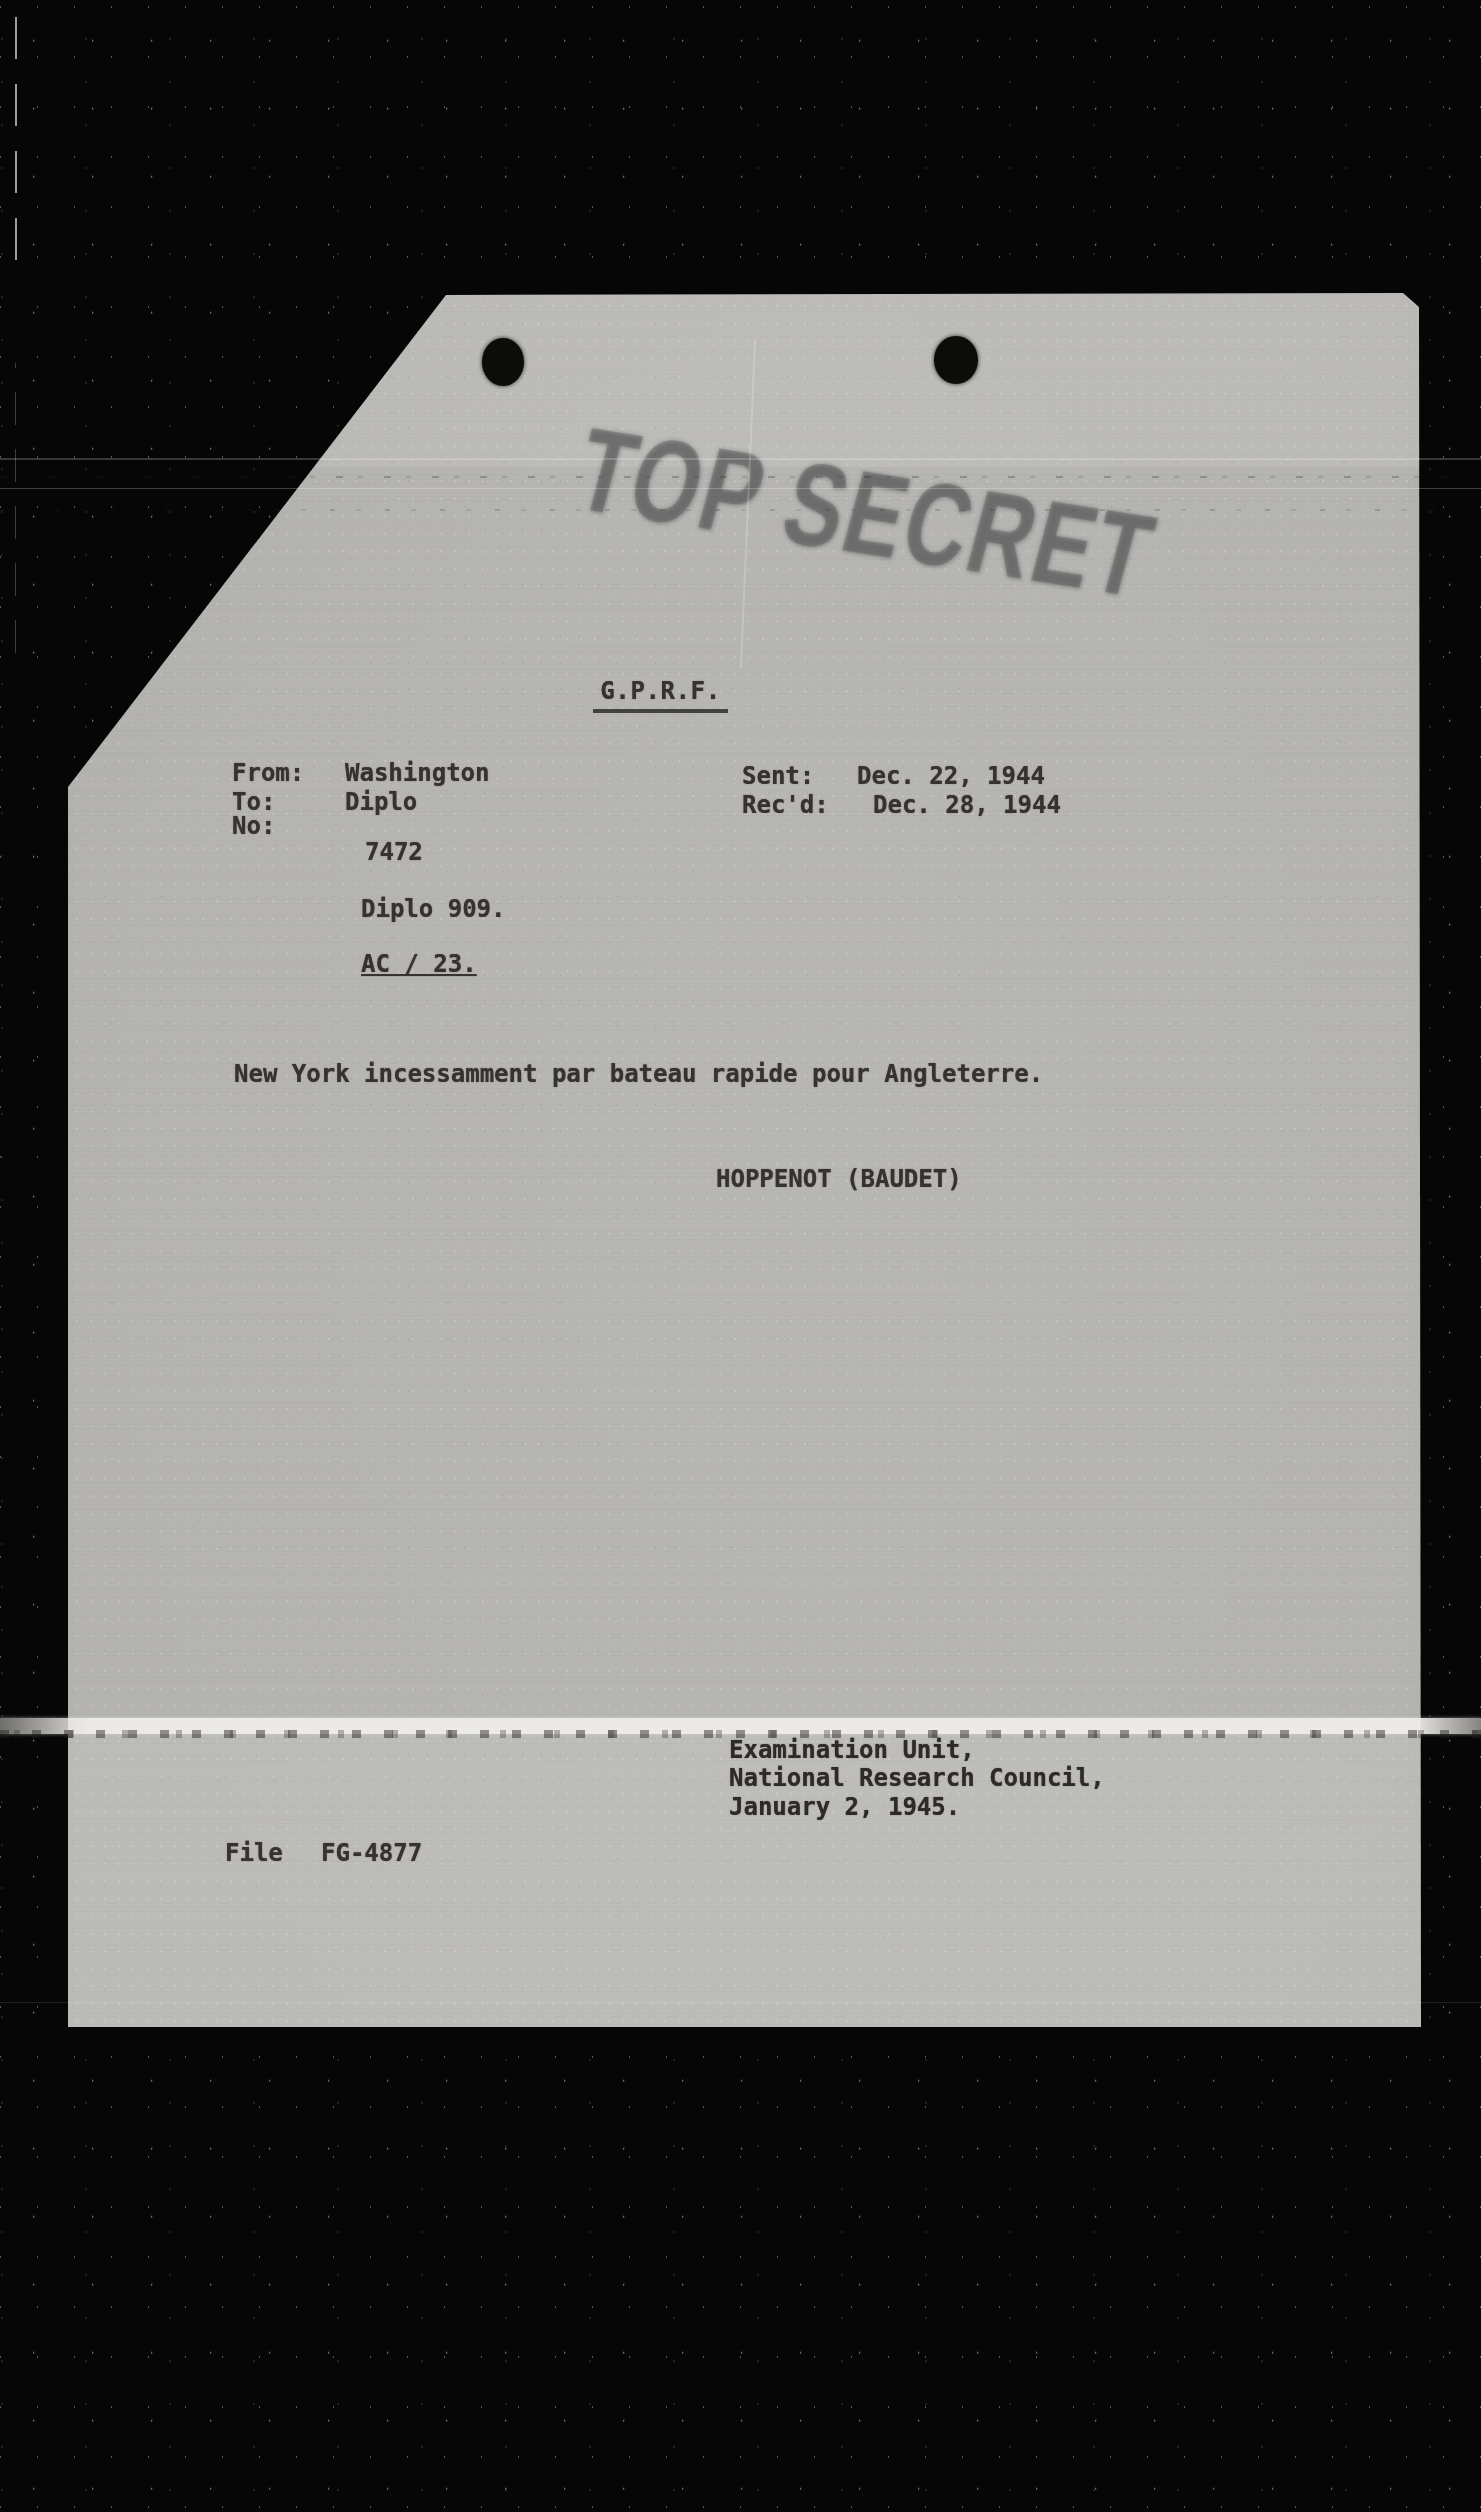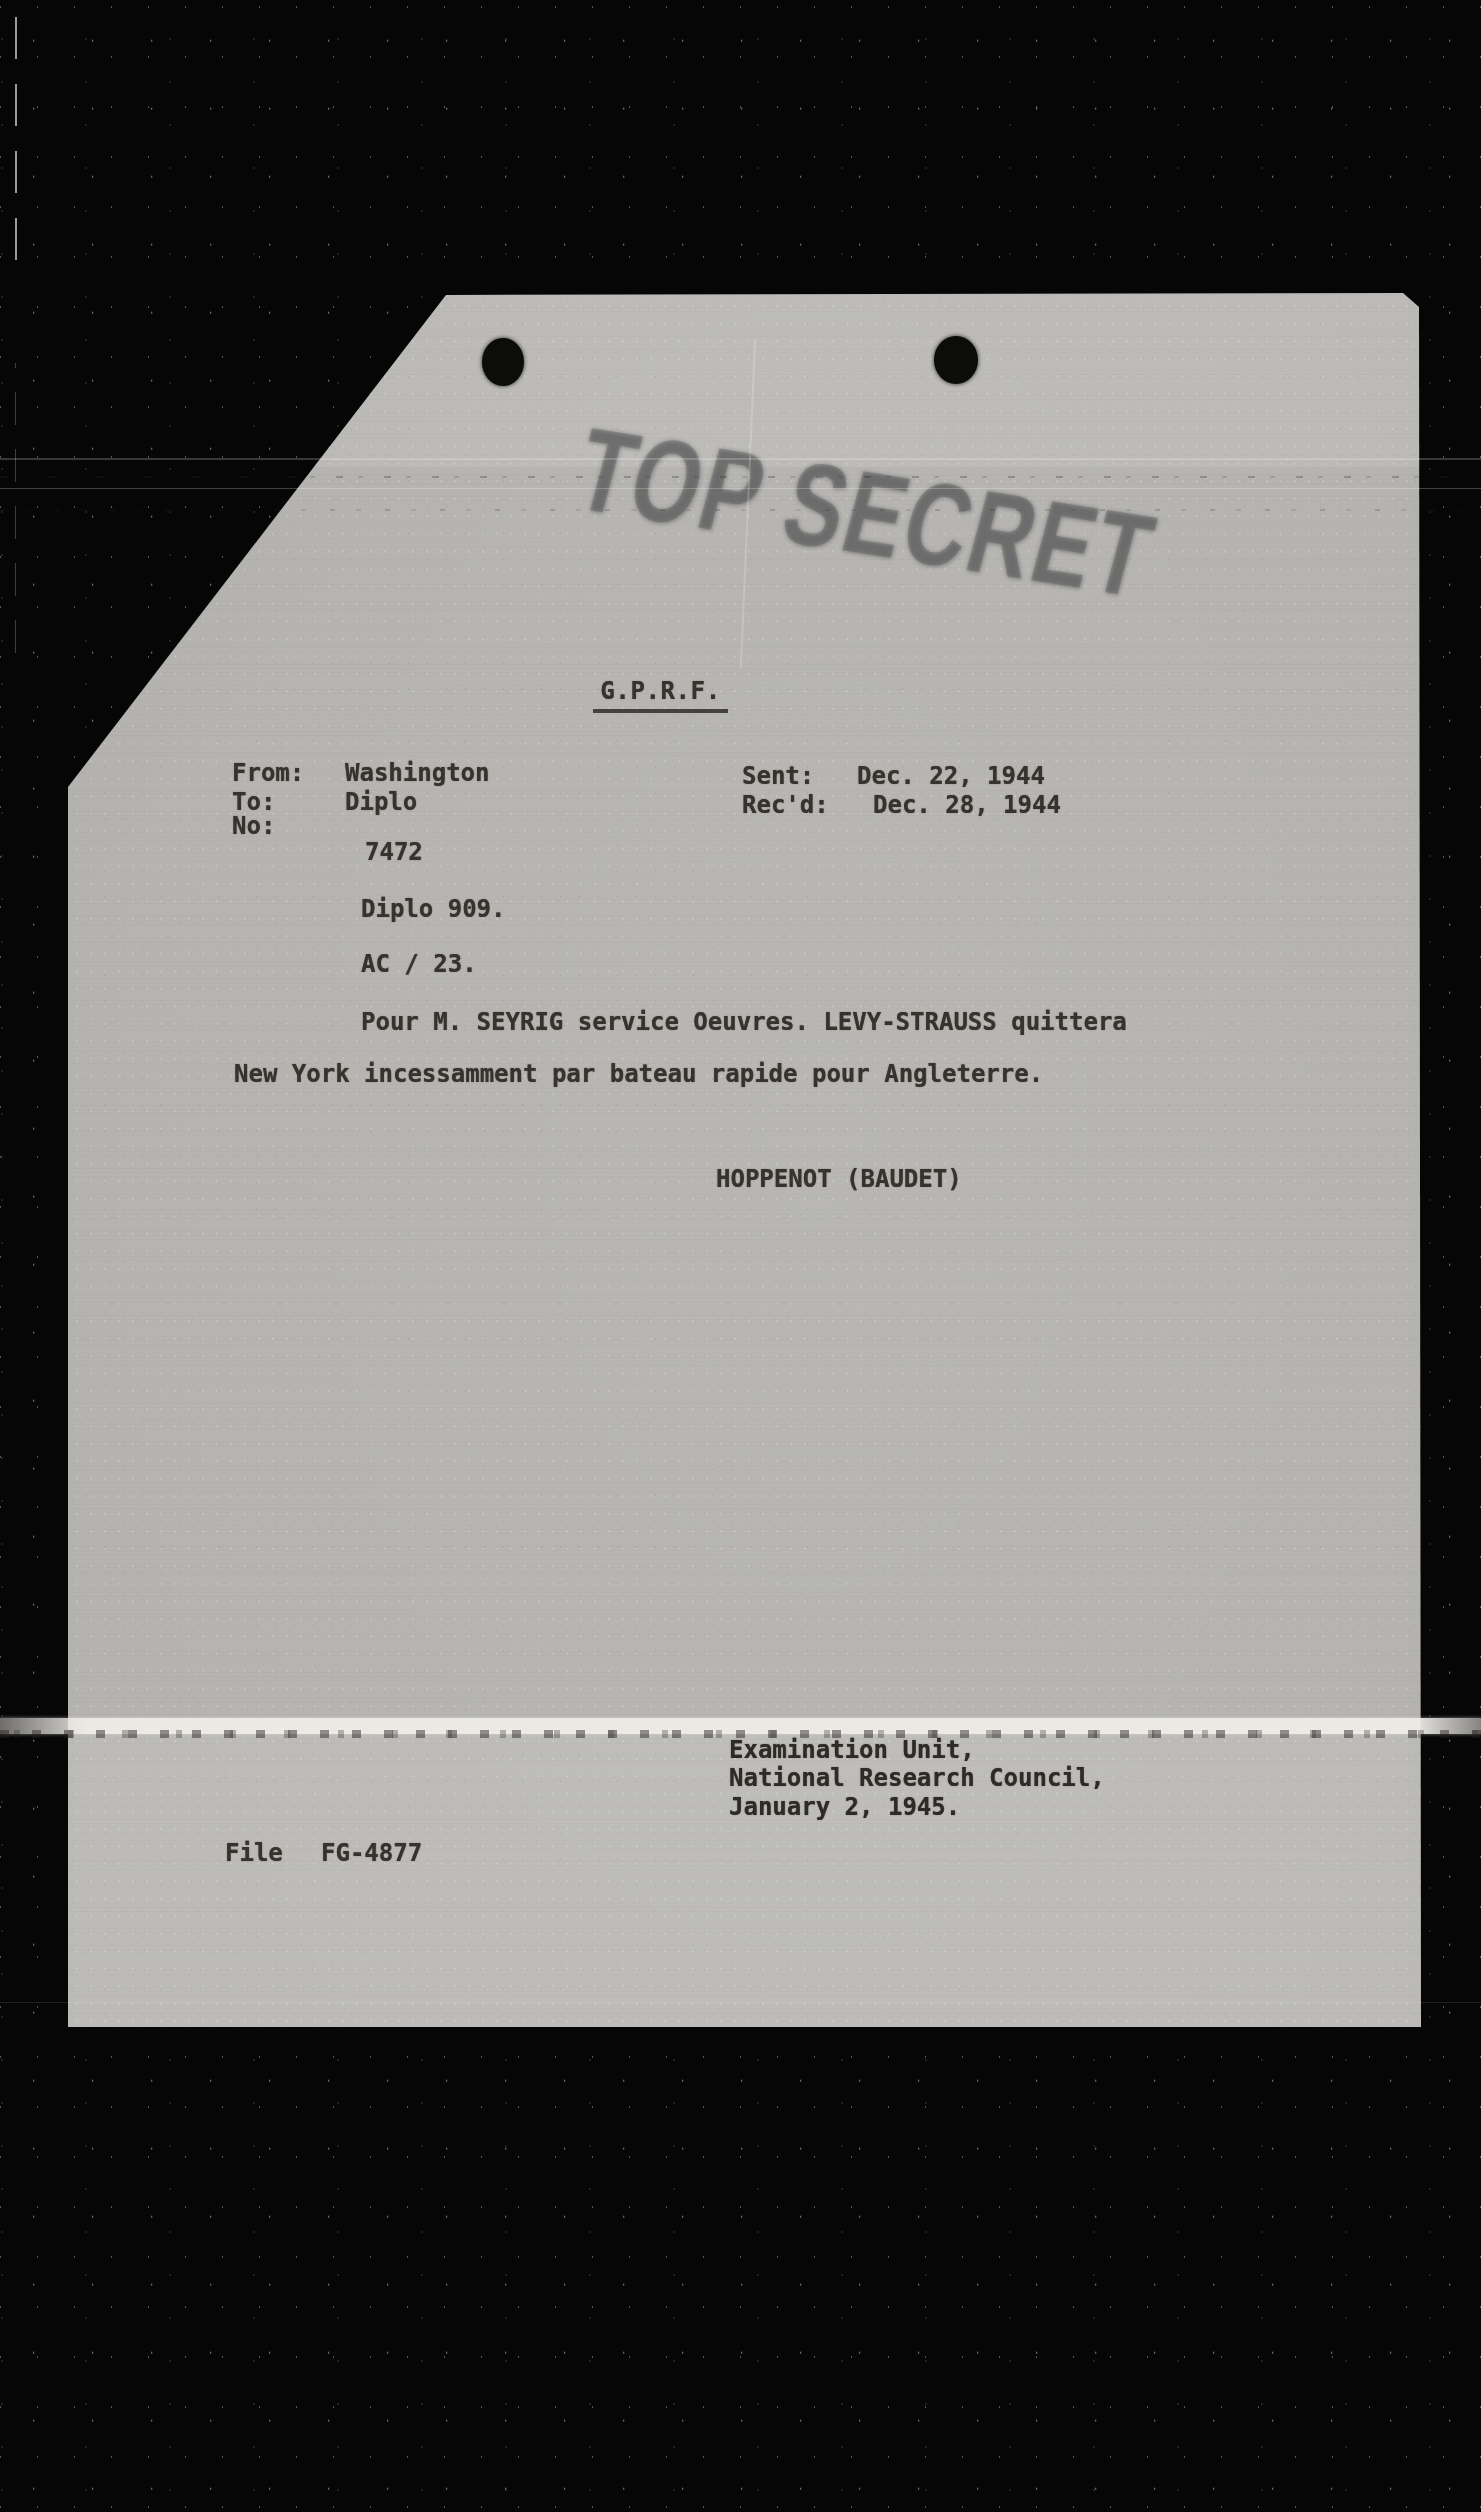--- a/index.html
+++ b/index.html
@@ -127,23 +127,22 @@
     <div class="tw" style="left:345px;top:790px;">Diplo</div>
     <div class="tw" style="left:232px;top:814px;">No:</div>
     <div class="tw" style="left:345px;top:840px;margin-left:20px;">7472</div>
 
     <div class="tw" style="left:742px;top:764px;">Sent:</div>
     <div class="tw" style="left:857px;top:764px;">Dec. 22, 1944</div>
     <div class="tw" style="left:742px;top:793px;">Rec'd:</div>
     <div class="tw" style="left:873px;top:793px;">Dec. 28, 1944</div>
 
     <div class="tw" style="left:361px;top:897px;">Diplo 909.</div>
-    <div class="tw" style="left:361px;top:952px;">AC / 23.</div>
+    <div class="tw" style="left:361px;top:952px;text-decoration:underline;">AC / 23.</div>
 
-    <div class="tw" style="left:361px;top:1010px;">Pour M. SEYRIG service Oeuvres. LEVY-STRAUSS quittera</div>
     <div class="tw" style="left:234px;top:1062px;">New York incessamment par bateau rapide pour Angleterre.</div>
 
     <div class="tw" style="left:716px;top:1167px;">HOPPENOT (BAUDET)</div>
 
     <div class="tw" style="left:729px;top:1738px;color:#2e2b27;">Examination Unit,</div>
     <div class="tw" style="left:729px;top:1766px;color:#2e2b27;">National Research Council,</div>
     <div class="tw" style="left:729px;top:1795px;color:#2e2b27;">January 2, 1945.</div>
 
     <div class="tw" style="left:225px;top:1841px;">File</div>
     <div class="tw" style="left:321px;top:1841px;">FG-4877</div>

